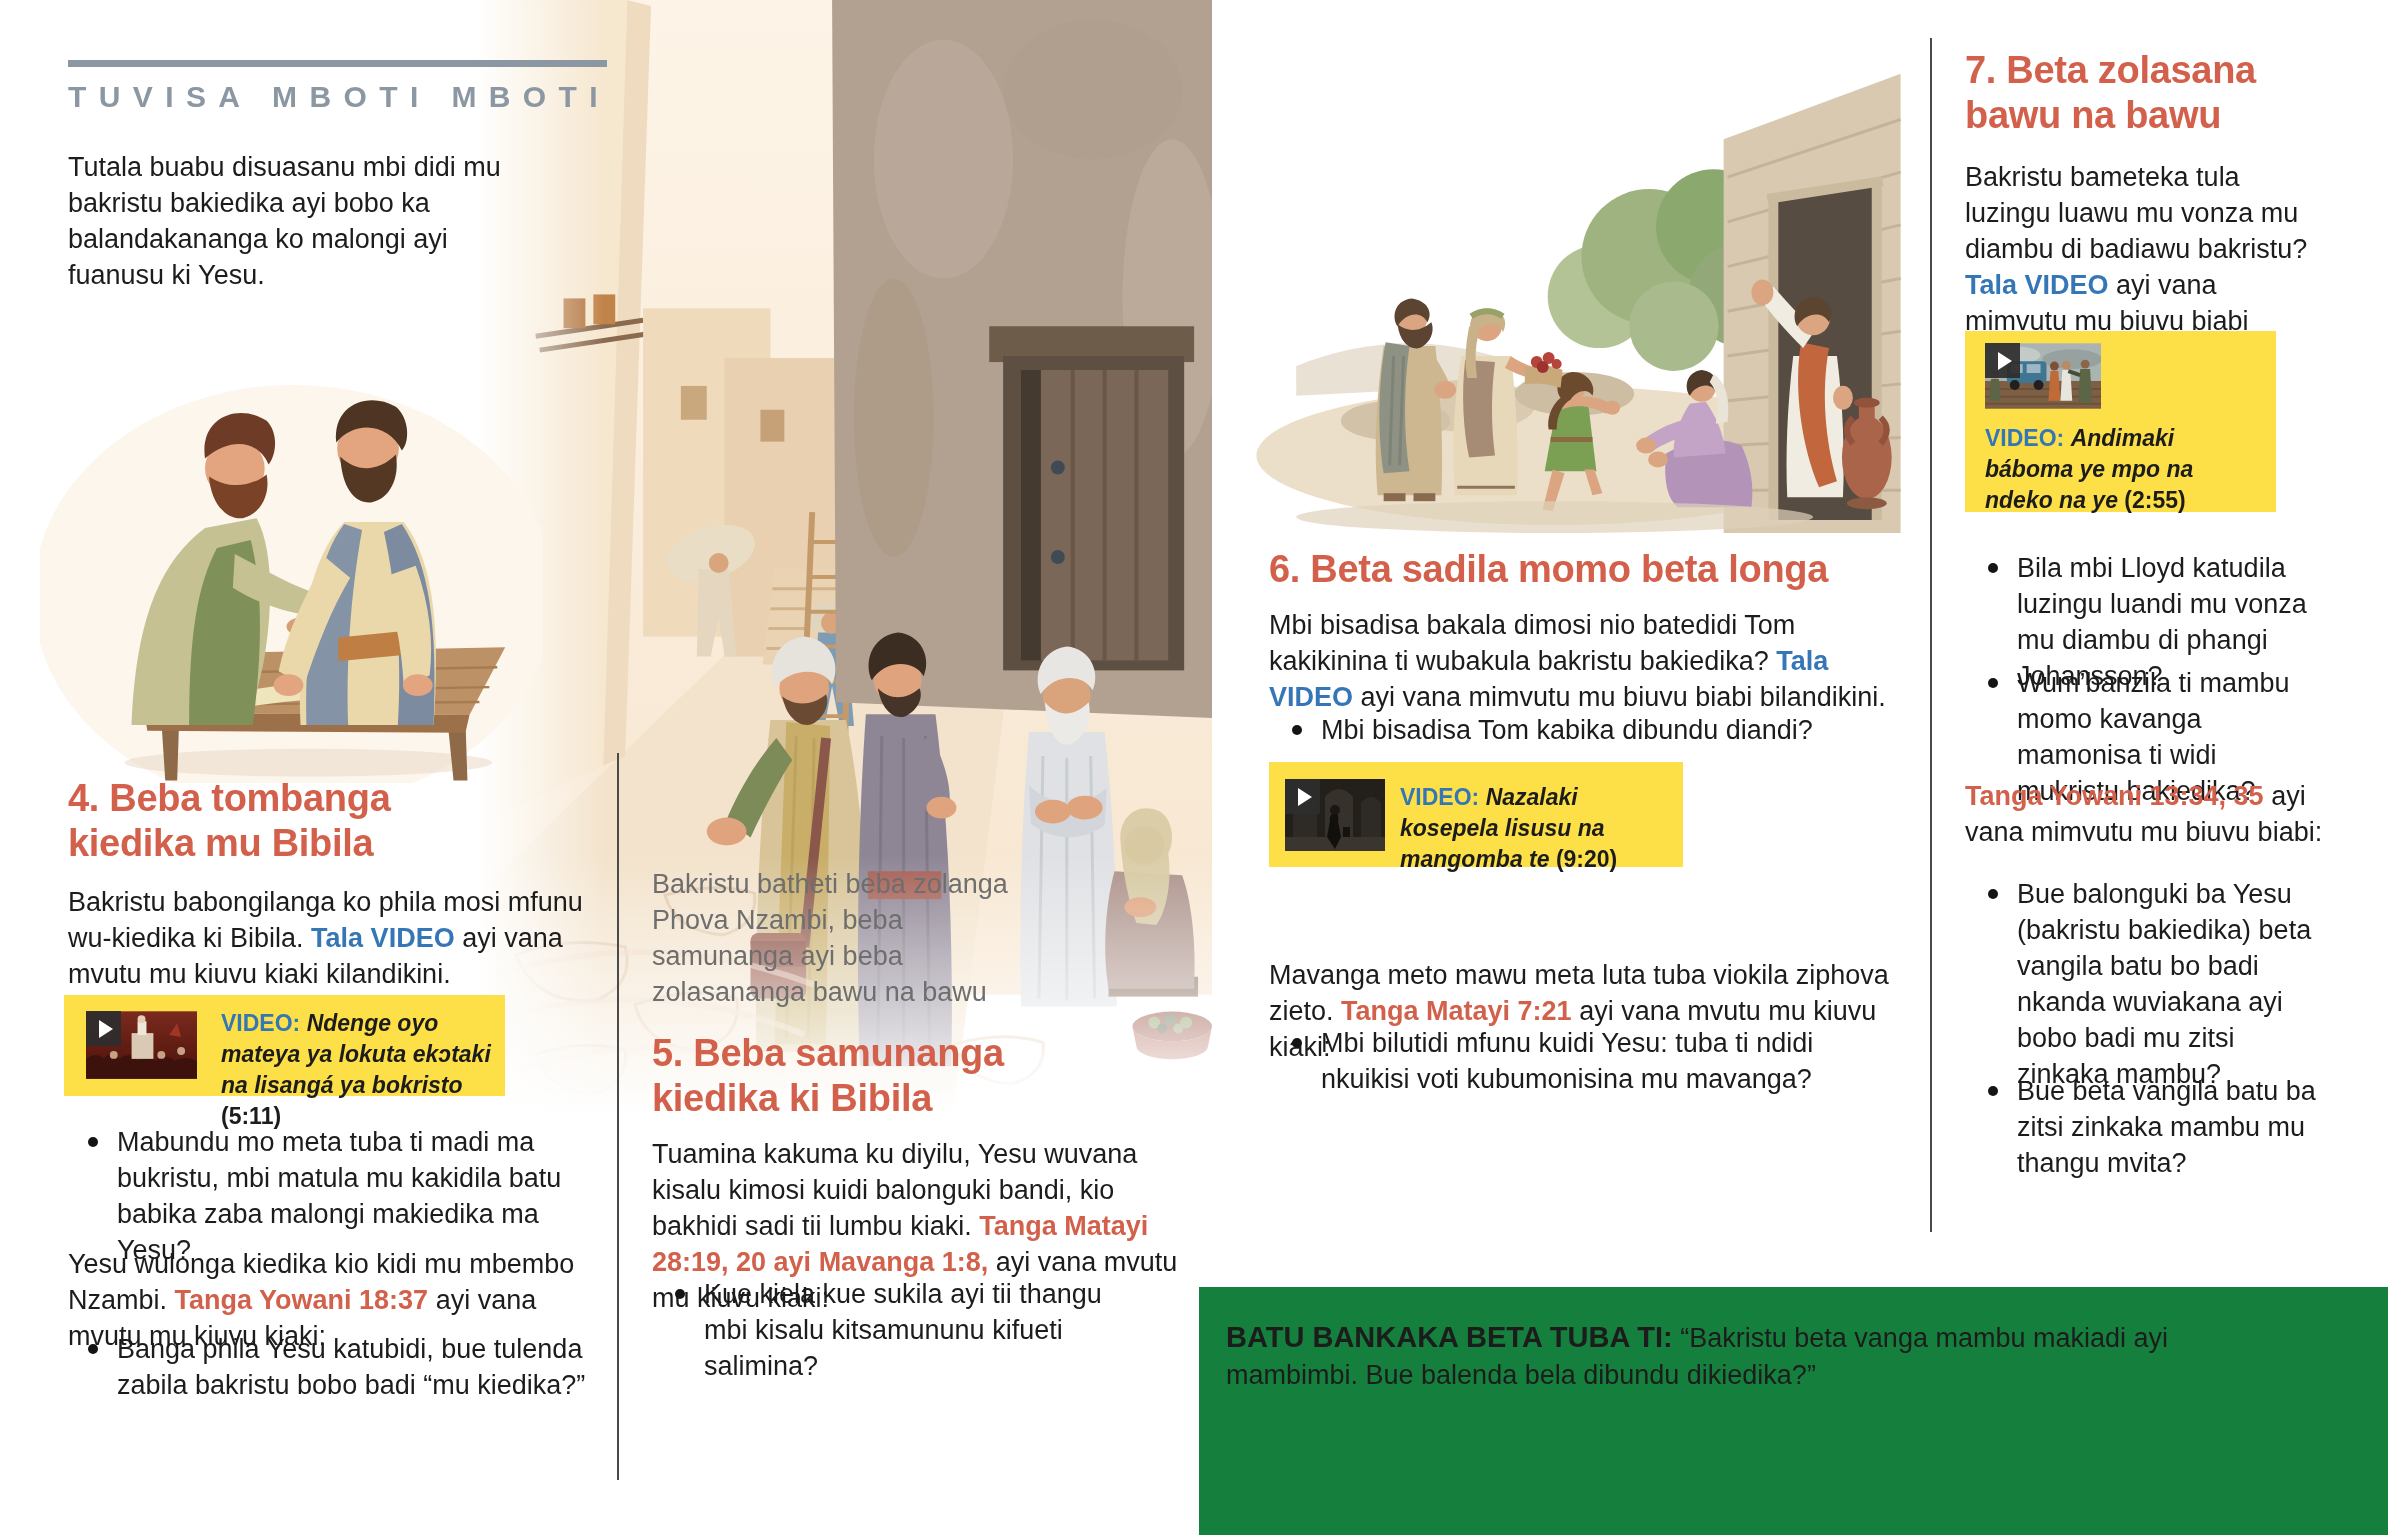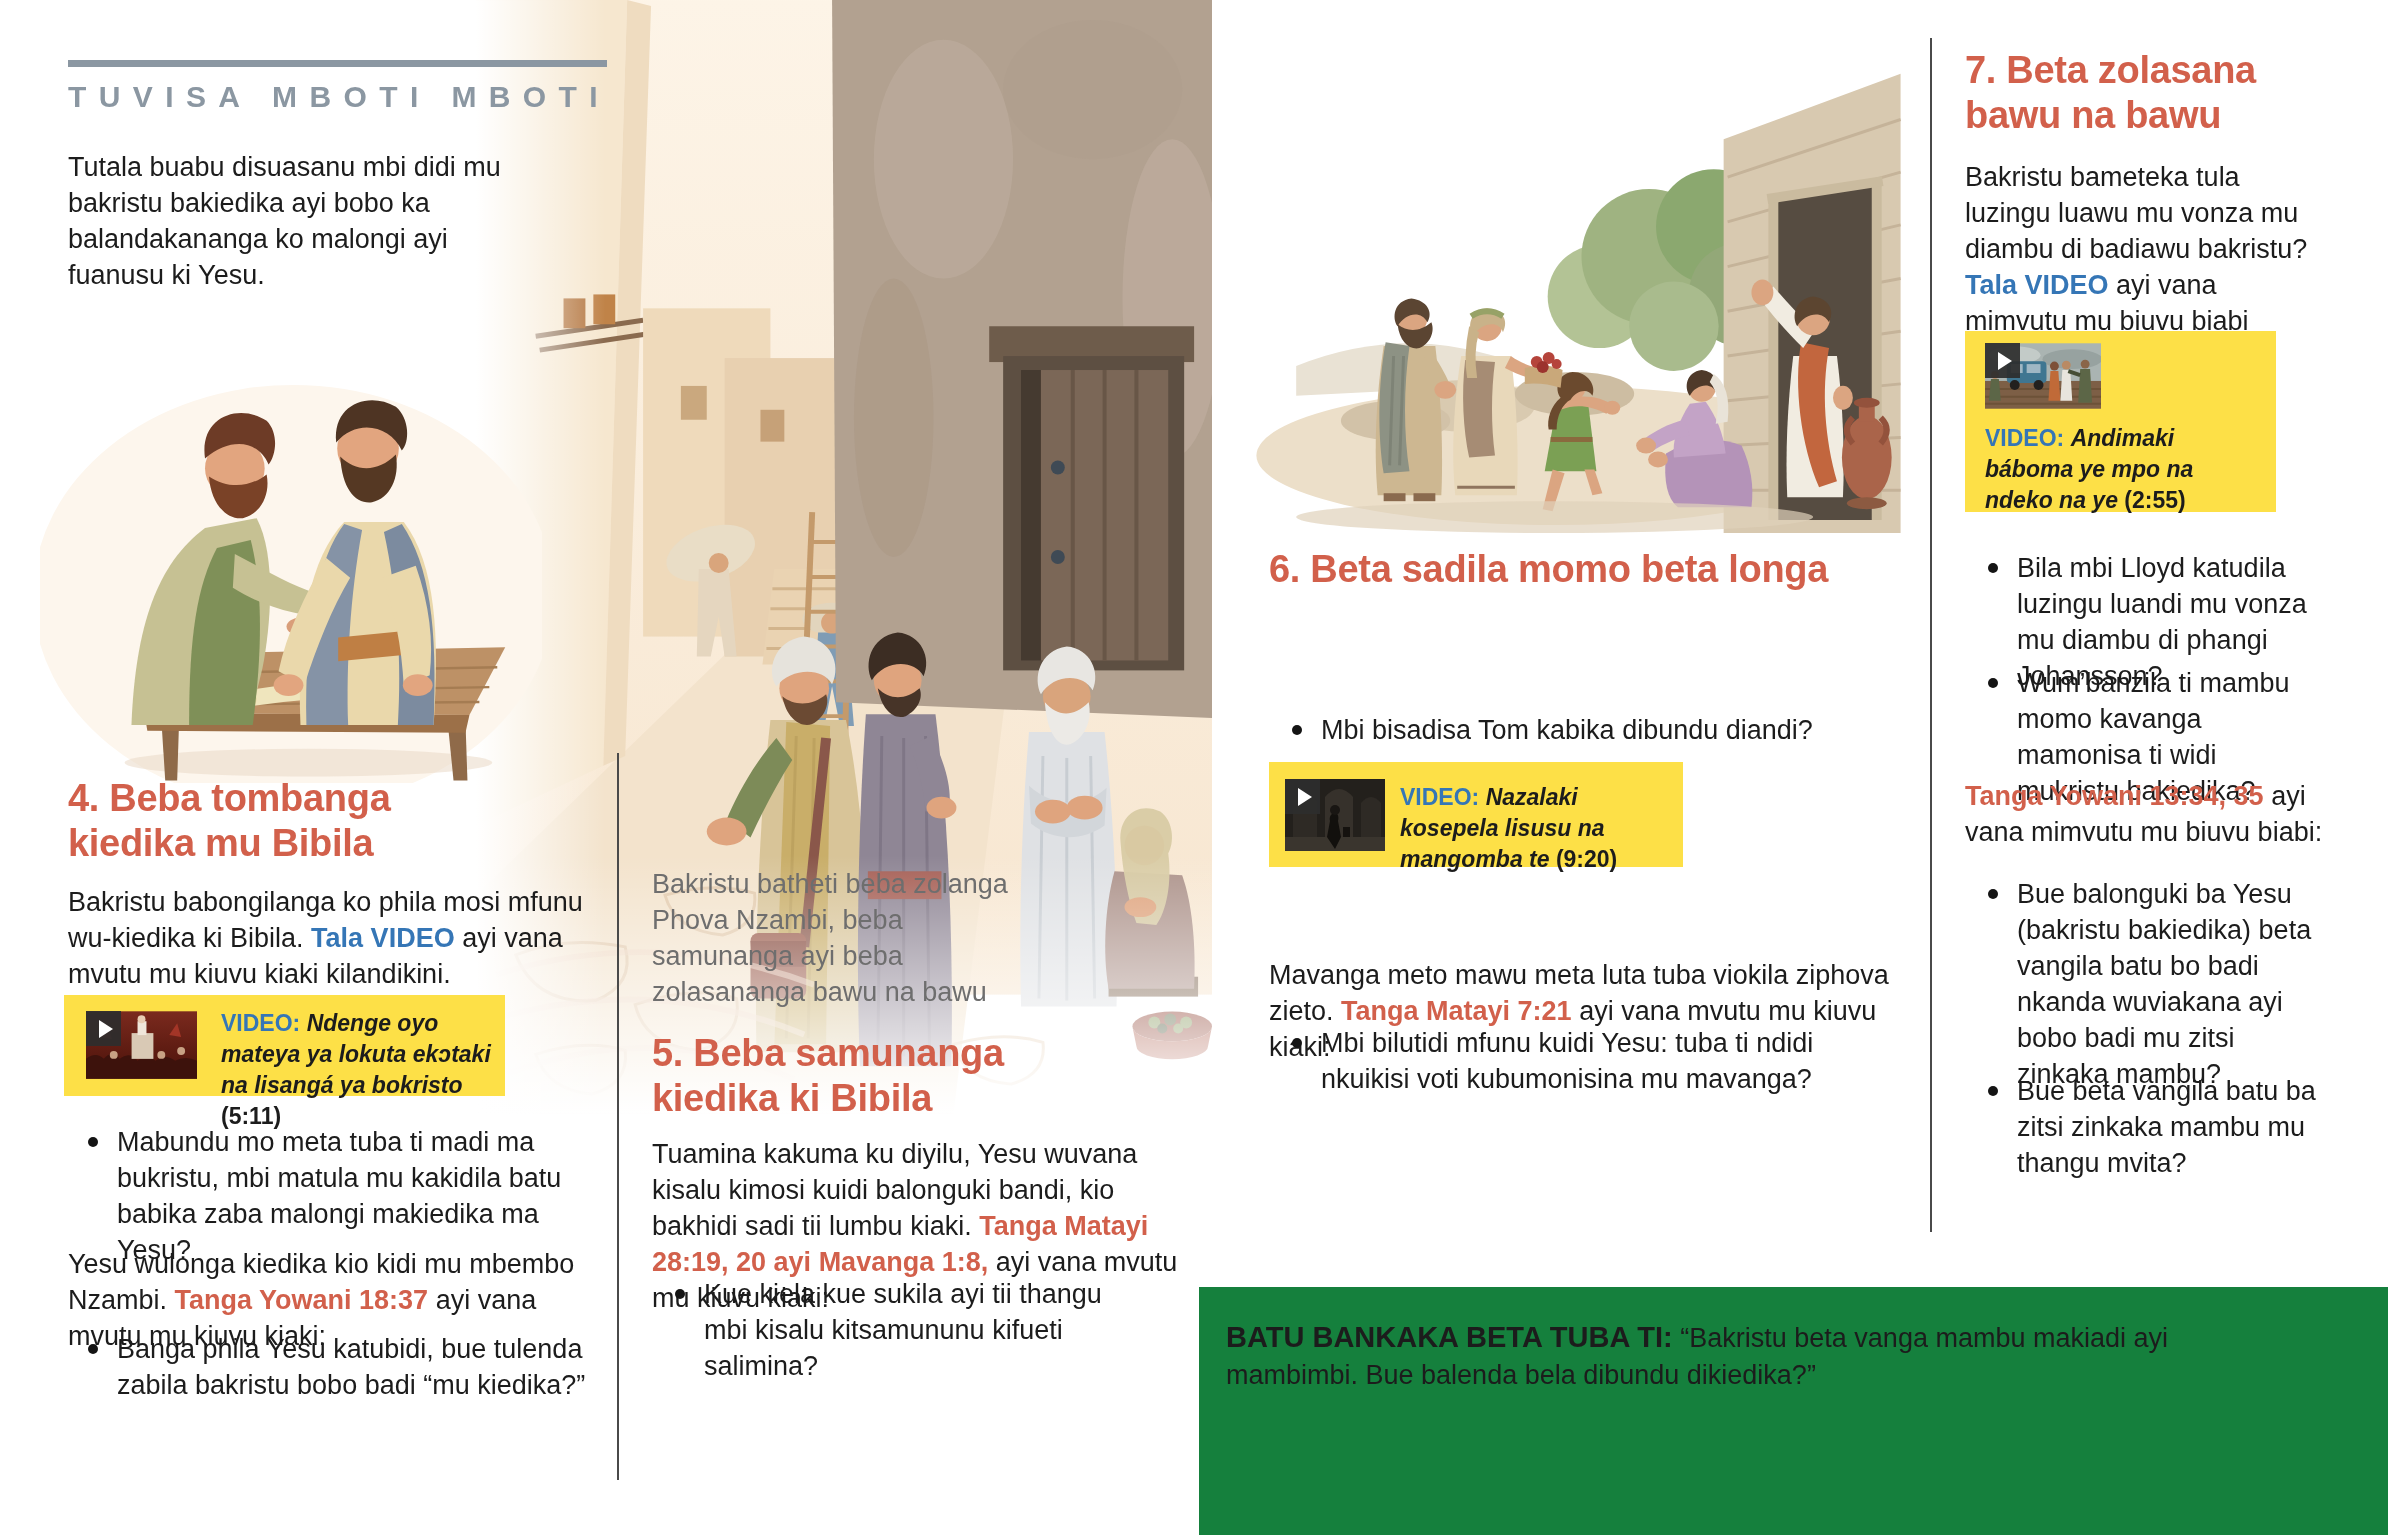--- a/index.html
+++ b/index.html
@@ -426,20 +426,21 @@
         <path d="M142 298 C144 316 154 324 164 322 C174 318 180 306 176 296 C164 306 152 306 142 298 Z" fill="#5b4532"></path>
         <rect x="128" y="468" width="22" height="8" fill="#8a6a4e"></rect>
           <rect x="158" y="468" width="22" height="8" fill="#8a6a4e"></rect>
       </g>
       <ellipse cx="300" cy="492" rx="260" ry="16" fill="#e0d2ba" opacity="0.7"></ellipse>
     </svg>
   </div>
 
   <div class="abs h-red" style="left:1269px;top:547px;width:647px;">6. Beta sadila momo beta longa</div>
 
+  <div class="abs body-text" style="left:1269px;top:607px;width:627px;"><span>Mbi bisadisa bakala dimosi nio batedidi Tom kakikinina ti wubakula bakristu bakiedika? </span><a class="link">Tala VIDEO</a><span> ayi vana mimvutu mu biuvu biabi bilandikini.</span></div>
 
   <div class="abs bullet-row" style="left:1292px;top:712px;width:577px;">
     <span class="dot"></span>
     <span class="body-text">Mbi bisadisa Tom kabika dibundu diandi?</span>
   </div>
 
   <div class="abs vbox" style="left:1269px;top:762px;width:414px;height:105px;">
     <span class="thumb abs" style="left:16px;top:17px;width:100px;height:72px;">
       <svg width="100" height="72" viewBox="0 0 100 72">
         <rect width="100" height="72" fill="#23201c"></rect>

